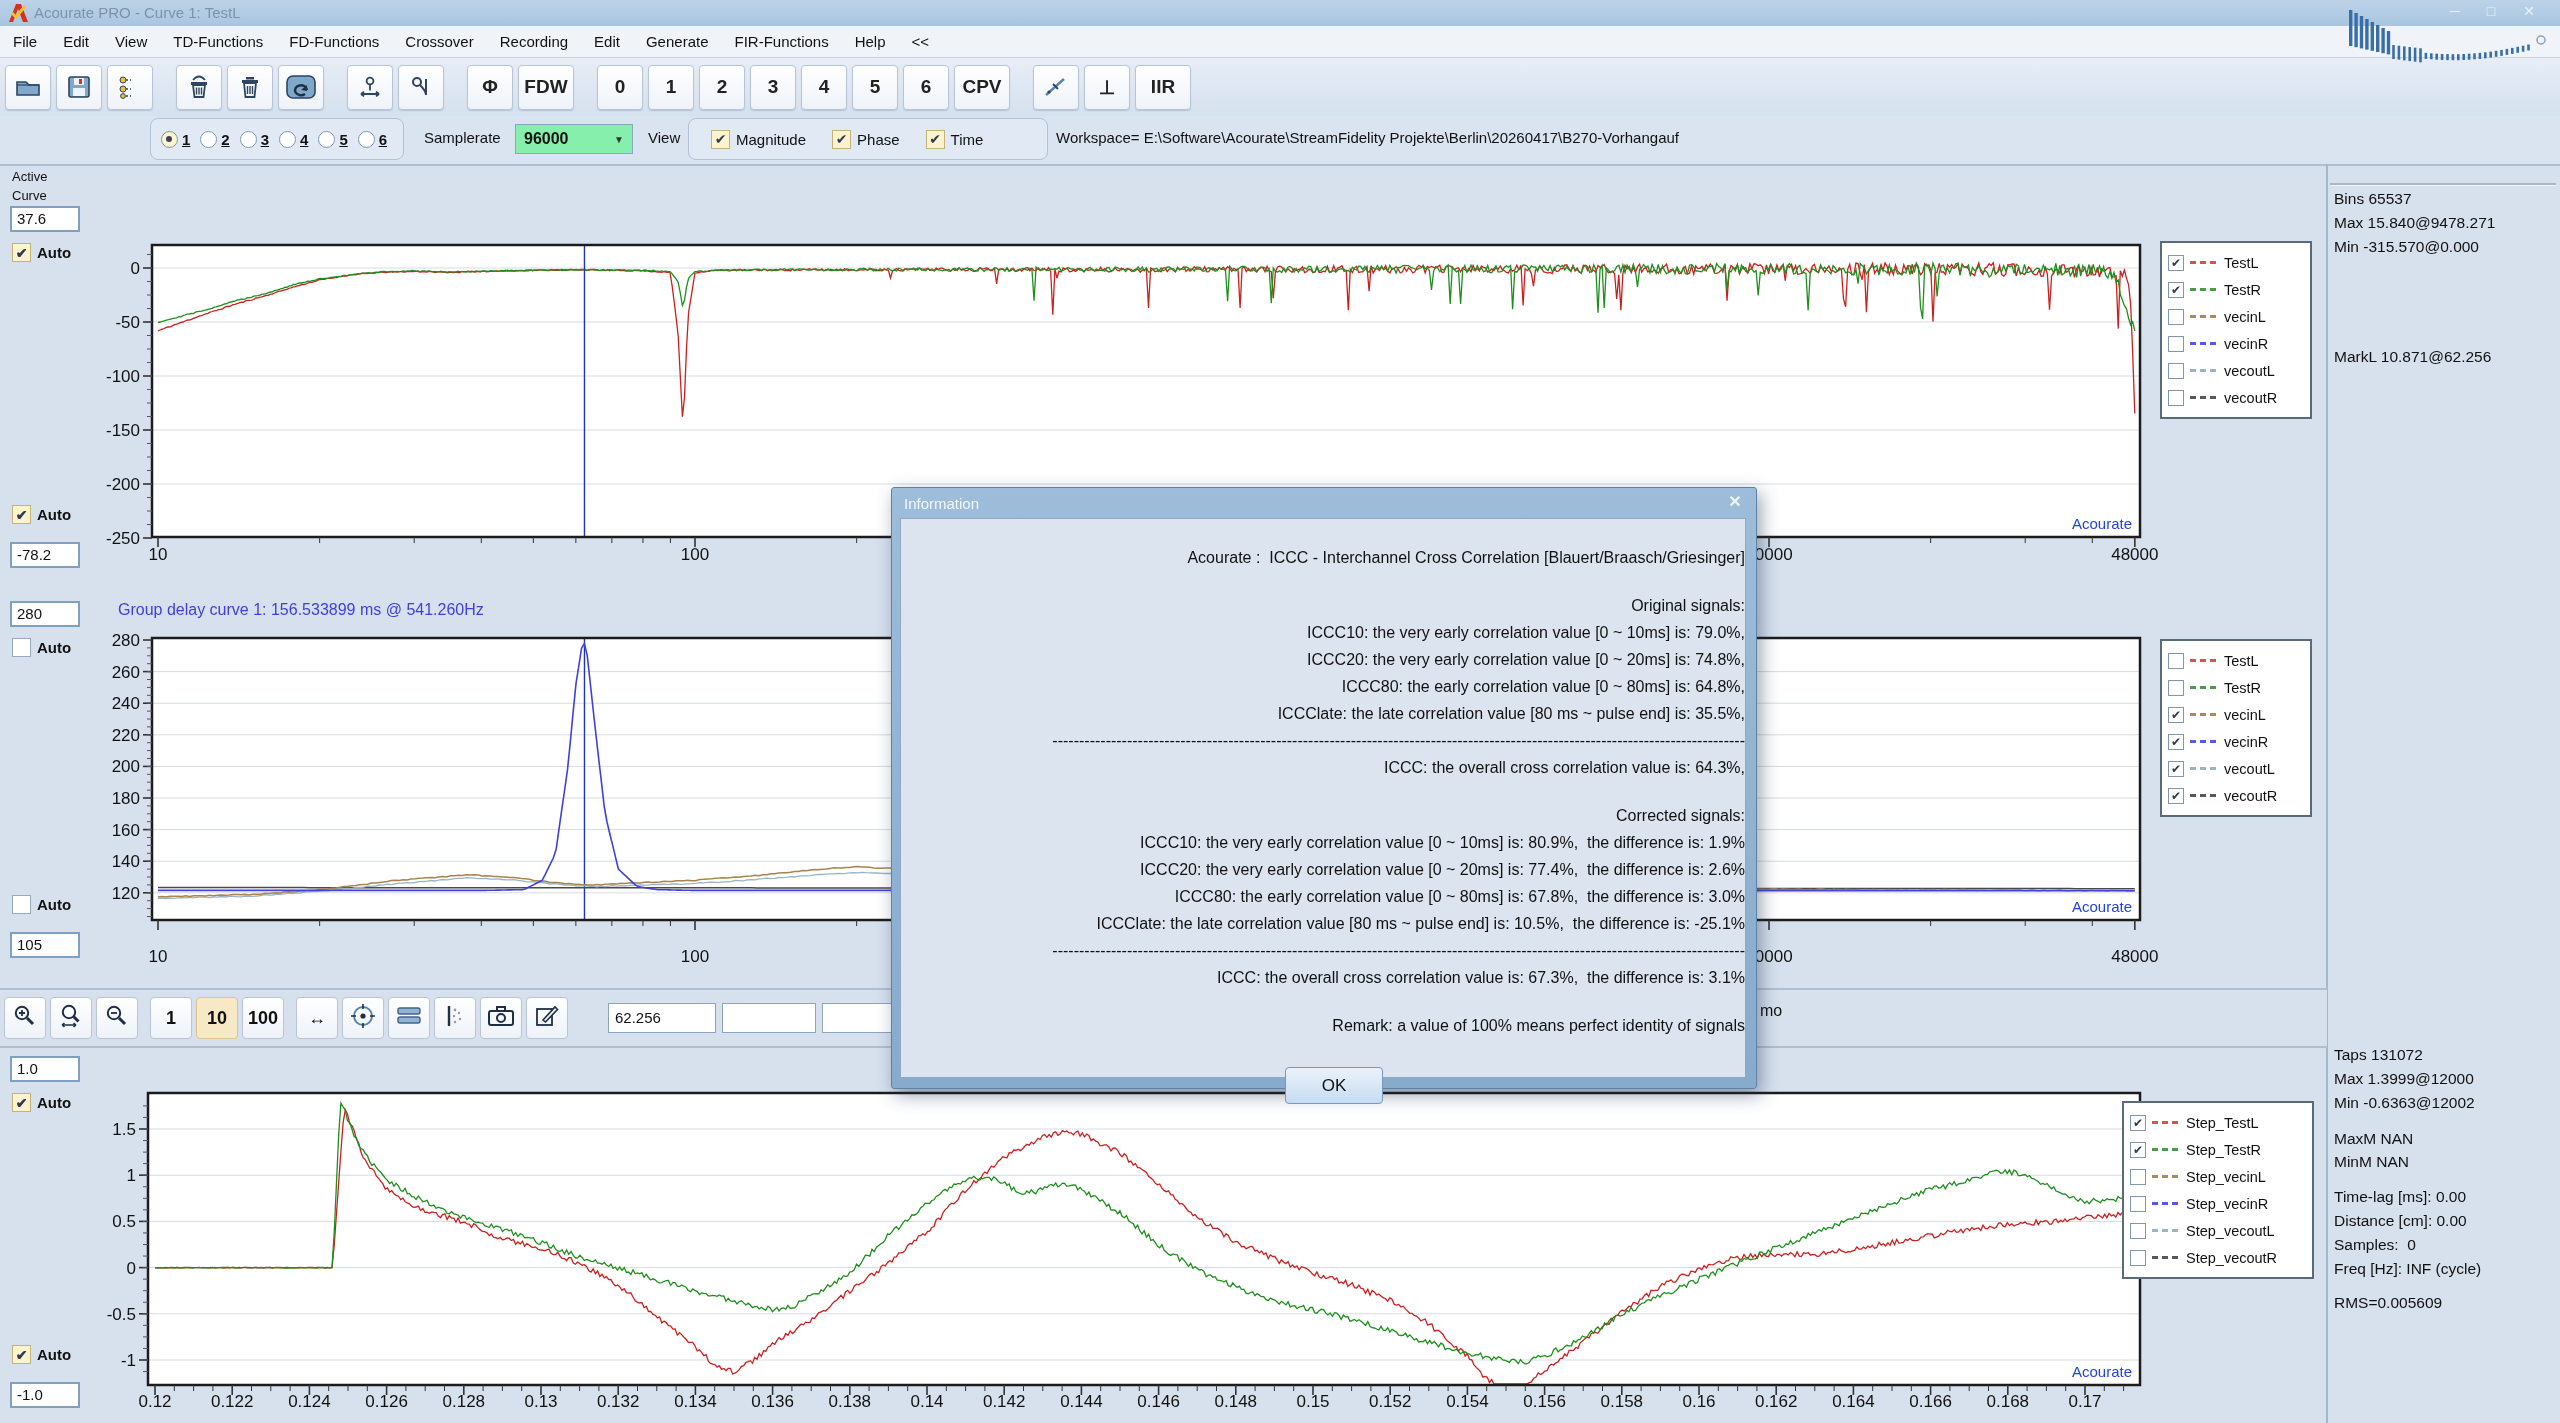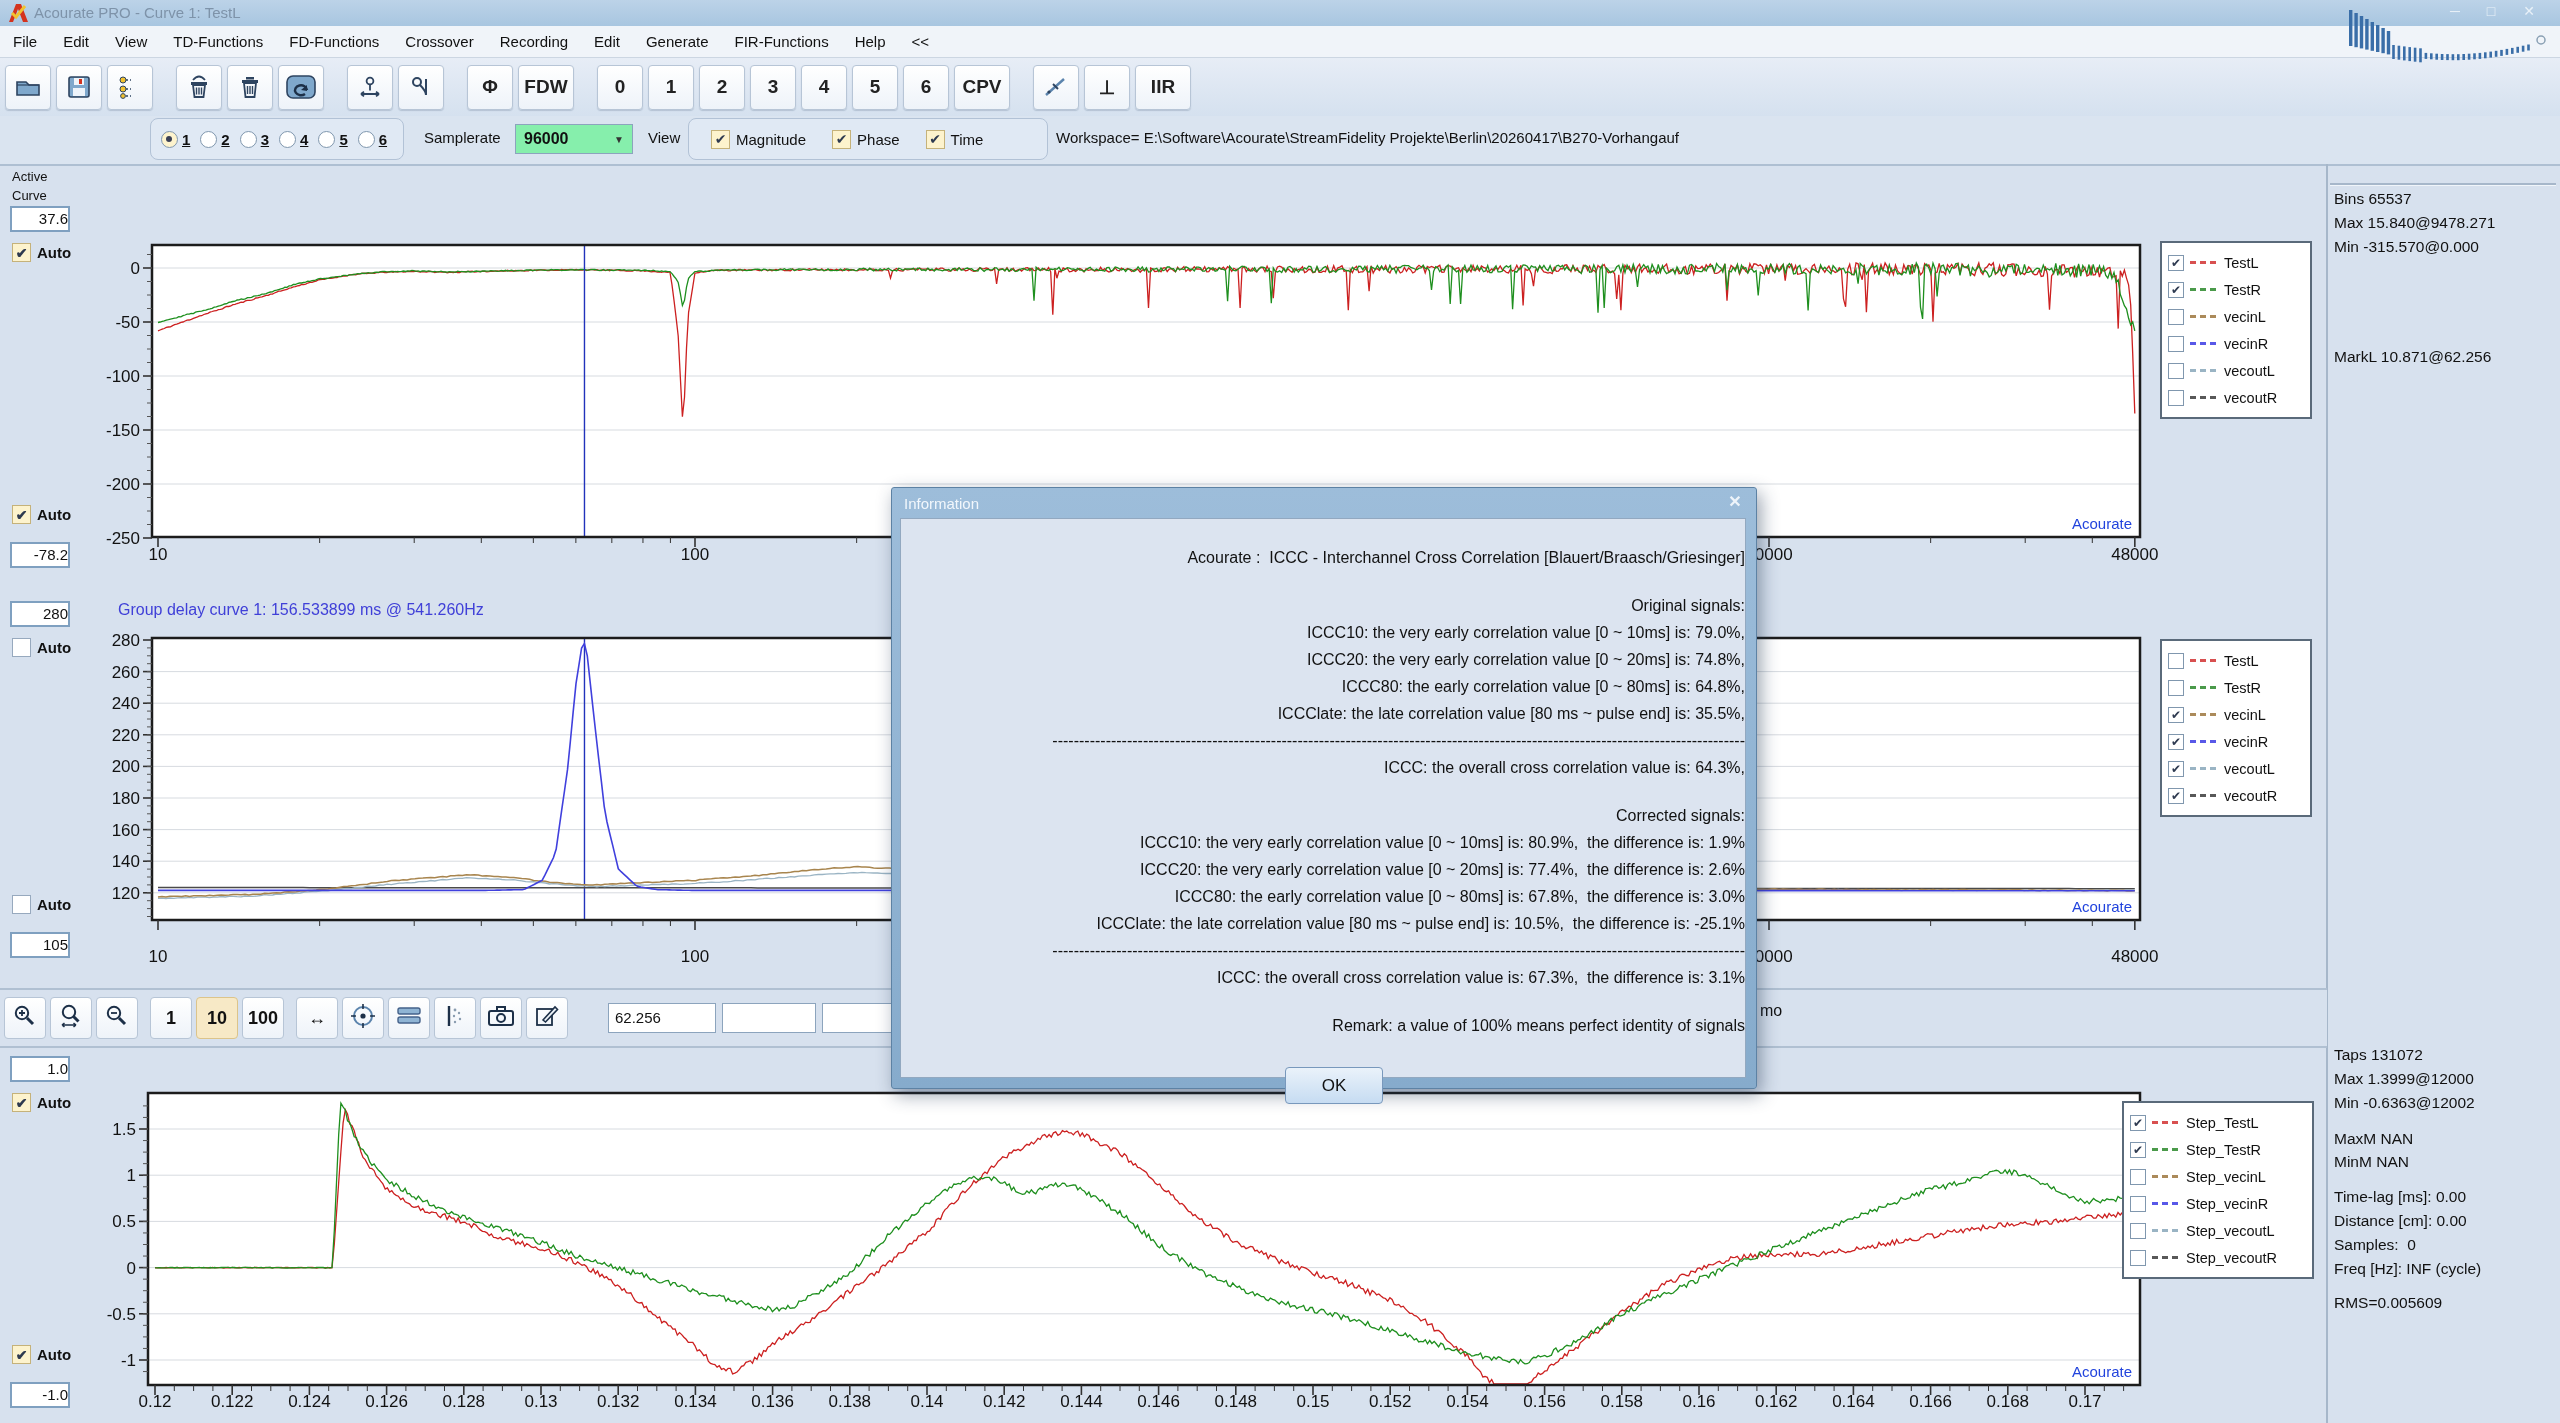--- a/index.html
+++ b/index.html
@@ -39,21 +39,21 @@
   .cb{width:17px;height:17px;border:1px solid #97a9be;background:#fff;display:inline-flex;align-items:center;justify-content:center;font-size:14px;color:#2e3a50;}
   .cb.on{background:#fdf3cd;border-color:#c5b27a;}
   .cbrow{display:flex;align-items:center;margin-right:26px;font-size:15px;}
   .cbrow .cb{margin-right:6px;}
   #workspace{left:1056px;top:13px;font-size:15px;}
   
   #side-divider{left:2326px;top:164px;width:2px;height:1259px;background:#a6b7ca;}
   #side-hr{left:2330px;top:183px;width:226px;height:2px;background:#a6b7ca;border-bottom:1px solid #f0f5fa;}
   .side-text{left:2334px;font-size:15.5px;white-space:pre;}
   
-  .vbox{width:60px;height:26px;background:#fff;border:2px solid #7fa0c0;font-size:15px;padding:2px 0 0 5px;box-sizing:border-box;text-align:right;}
+  .vbox{width:70px;height:26px;background:#fff;border:2px solid #7fa0c0;font-size:15px;padding:2px 0 0 5px;box-sizing:border-box;}
   .autorow{display:flex;align-items:center;font-size:15px;font-weight:bold;}
   .autorow .cb{margin-right:6px;}
   
   .legend{background:#fff;border:2px solid #5a6a7a;padding:6px 4px;}
   .lrow{display:flex;align-items:center;height:27px;}
   .lrow .cb{width:14px;height:14px;font-size:12px;margin:0 6px 0 2px;background:#fff;border-color:#8097ae;}
   .ldash{width:26px;border-top:3px dashed;margin-right:8px;}
   .llabel{font-size:14.5px;}
   
   #midbar{left:0;top:988px;width:2327px;height:56px;background:#d7e1ee;border-top:2px solid #b0c0d2;border-bottom:2px solid #b0c0d2;display:flex;align-items:center;}

